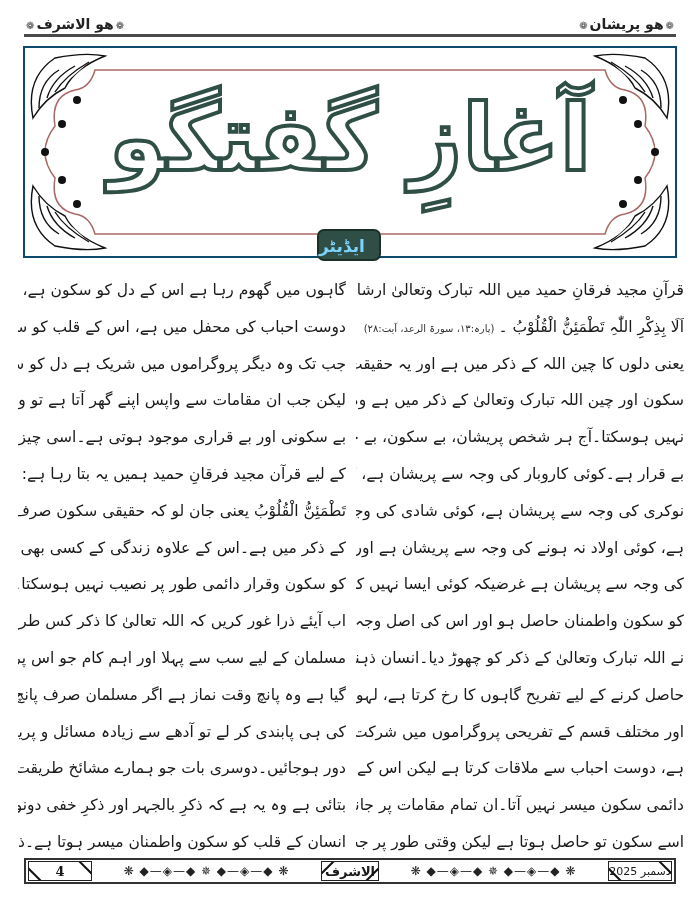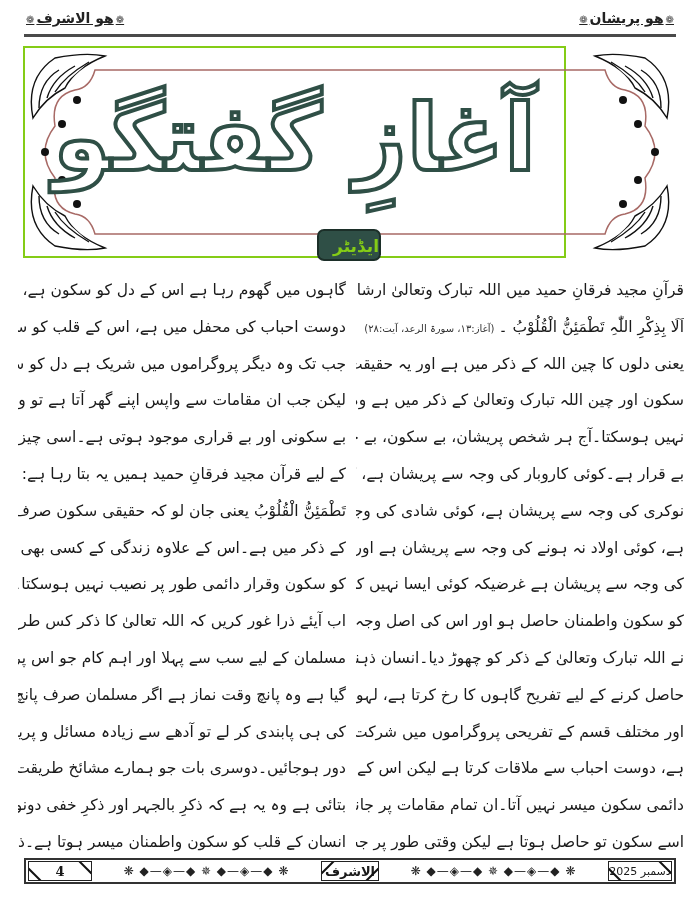--- a/index.html
+++ b/index.html
@@ -1,37 +1,37 @@
 <!DOCTYPE html>
 <html><head>
 <meta charset="utf-8">
 <style>
   html, body { margin:0; padding:0; background:#ffffff; }
   body { width:700px; height:900px; position:relative; overflow:hidden;
          font-family:"DejaVu Sans", sans-serif; color:#1a1a1a; }
 
   
   .run-head { position:absolute; top:10px; left:24px; right:24px; height:24px; }
-  .run-head .rh { position:absolute; top:0; font-size:14px; font-weight:bold; direction:rtl; color:#222;text-decoration:underline; }
+  .run-head .rh { position:absolute; top:6px; font-size:14px; font-weight:bold; direction:rtl; color:#222; }
   .run-head .rh.right { right:0; }
   .run-head .rh.left { left:0; }
   .run-head .rh .orn { font-size:10px; color:#444; margin:0 2px; }
   .run-head .rule { position:absolute; left:0; right:0; top:24px; height:3px; background:#4a4a4a; }
 
   
-  .title-box { position:absolute; left:23px; top:46px; width:543px; height:212px;
-               border:2px solid #84cc16; box-sizing:border-box; }
+  .title-box { position:absolute; left:23px; top:46px; width:654px; height:212px;
+               border:2px solid #0c4a6e; box-sizing:border-box; }
   .title-box svg.frame { position:absolute; left:0; top:0; }
   .title-text { position:absolute; left:0; right:0; top:40px; text-align:center;
                 font-family:"DejaVu Sans", sans-serif; font-weight:bold; font-size:92px;
                 color:#ffffff; -webkit-text-stroke:4px #2f4f46; direction:rtl;
                 letter-spacing:2px; line-height:1.1; }
   .badge { position:absolute; left:292px; top:181px; width:64px; height:32px;
            background:#2f4f46; border:2px solid #1c2f29; border-radius:7px;
-           color:#84cc16; font-weight:bold; font-size:17px; text-align:right; line-height:30px;
+           color:#7dd3fc; font-weight:bold; font-size:17px; text-align:left; line-height:30px;
            direction:rtl; box-sizing:border-box; }
 
   
   .col { position:absolute; top:272px; width:328px; direction:rtl; text-align:justify;
          text-align-last:justify; font-family:"DejaVu Sans", sans-serif; font-size:15.5px; }
   .col.right { right:16px; }
   .col.left { left:18px; }
   .col .line { height:36.8px; line-height:36.8px; white-space:nowrap; overflow:hidden; }
   .col .line.last { text-align-last:right; }
   .col .line .ref { font-size:10px; color:#333; margin-right:4px; }
@@ -91,21 +91,21 @@
       <path d="M642,138 Q650,178 620,198 Q590,204 570,200 Q600,188 610,168 Q630,158 642,138 Z"></path>
       <path d="M636,148 Q636,174 616,186 M628,158 Q622,178 600,190 M620,164 Q610,180 586,194"></path>
     </g>
   </svg>
   <div class="title-text">آغازِ گفتگو</div>
   <div class="badge">ایڈیٹر</div>
 </div>
 
 <div class="col right">
   <div class="line">قرآنِ مجید فرقانِ حمید میں اللہ تبارک وتعالیٰ ارشاد فرماتا ہے کہ</div>
-  <div class="line last"><span>اَلَا بِذِکْرِ اللّٰہِ تَطْمَئِنُّ الْقُلُوْبُ ۔</span><span class="ref">(آغاز:۱۳، سورۃ الرعد، آیت:۲۸)</span></div>
+  <div class="line last"><span>اَلَا بِذِکْرِ اللّٰہِ تَطْمَئِنُّ الْقُلُوْبُ ۔</span><span class="ref">(پارہ:۱۳، سورۃ الرعد، آیت:۲۸)</span></div>
   <div class="line">یعنی دلوں کا چین اللہ کے ذکر میں ہے اور یہ حقیقت ہے کہ جو</div>
   <div class="line">سکون اور چین اللہ تبارک وتعالیٰ کے ذکر میں ہے وہ کہیں حاصل</div>
   <div class="line">نہیں ہوسکتا۔آج ہر شخص پریشان، بے سکون، بے چین اور</div>
   <div class="line">بے قرار ہے۔کوئی کاروبار کی وجہ سے پریشان ہے، کوئی اپنی</div>
   <div class="line">نوکری کی وجہ سے پریشان ہے، کوئی شادی کی وجہ سے پریشان</div>
   <div class="line">ہے، کوئی اولاد نہ ہونے کی وجہ سے پریشان ہے اور کوئی اولاد</div>
   <div class="line">کی وجہ سے پریشان ہے غرضیکہ کوئی ایسا نہیں کہ جس کے قلب</div>
   <div class="line">کو سکون واطمنان حاصل ہو اور اس کی اصل وجہ یہی ہے کہ ہم</div>
   <div class="line">نے اللہ تبارک وتعالیٰ کے ذکر کو چھوڑ دیا۔انسان ذہنی سکون</div>
   <div class="line">حاصل کرنے کے لیے تفریح گاہوں کا رخ کرتا ہے، لہو ولعب</div>

